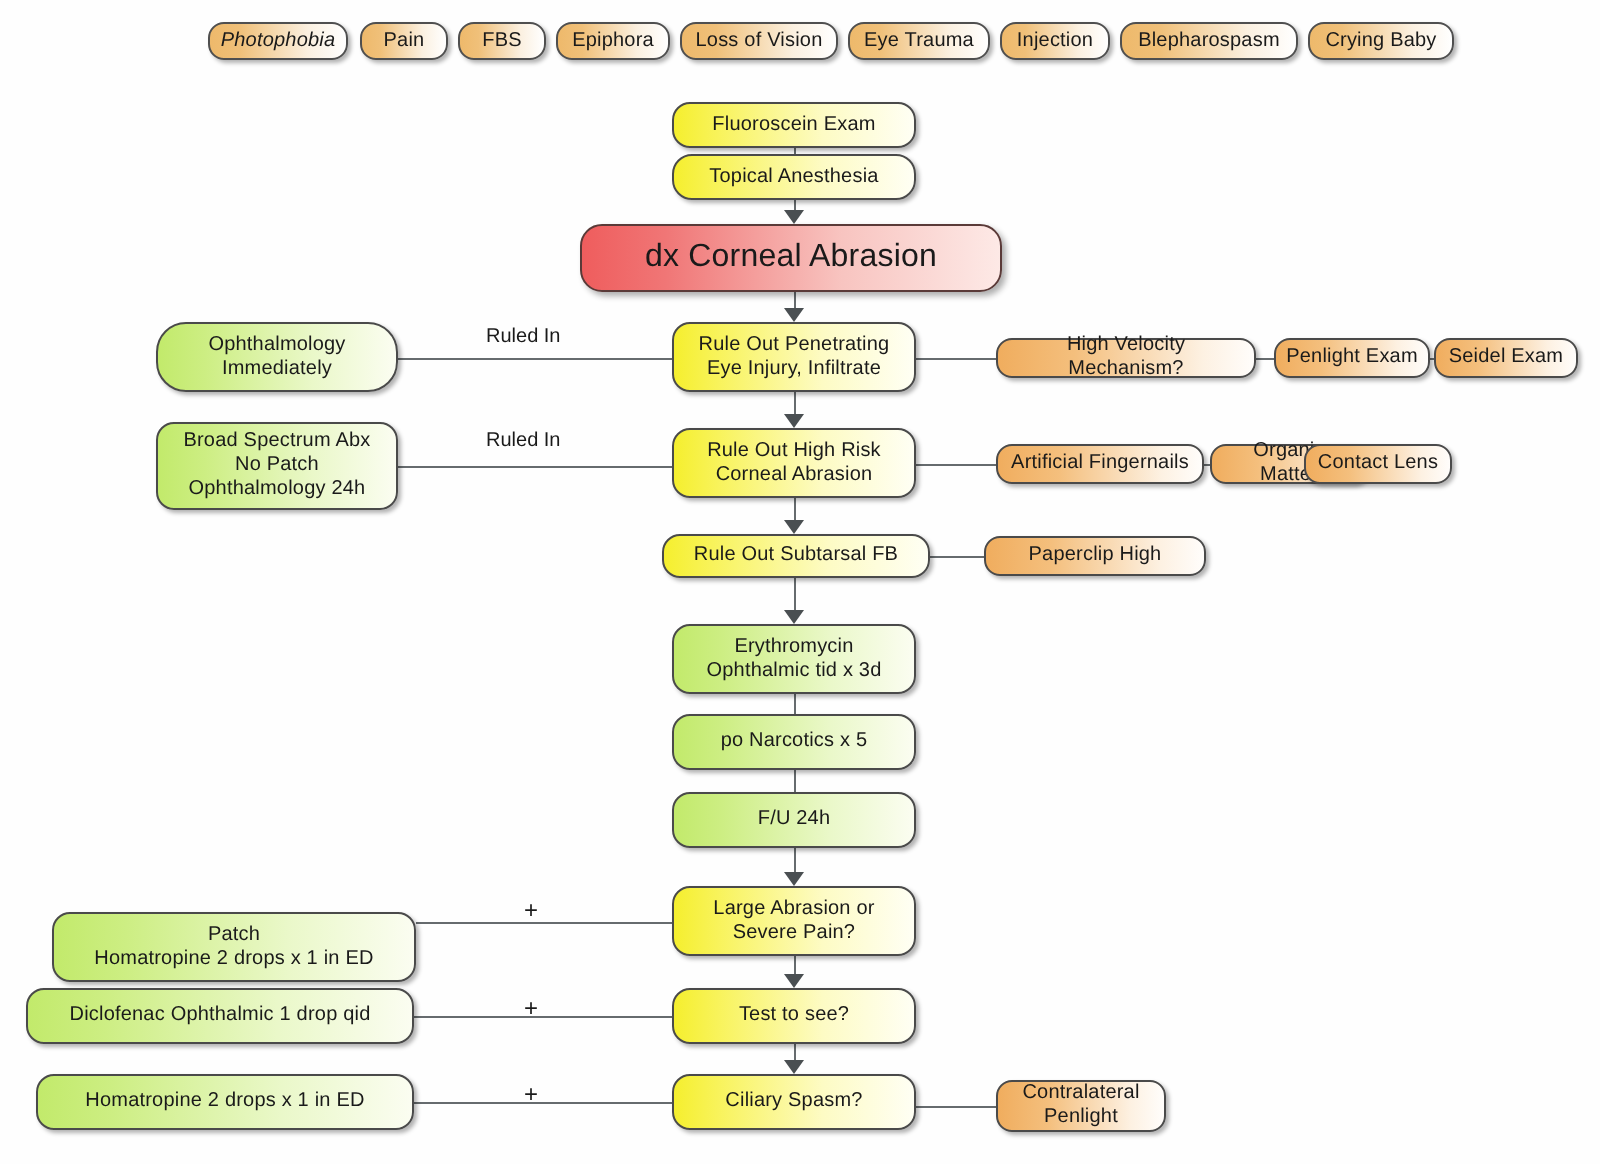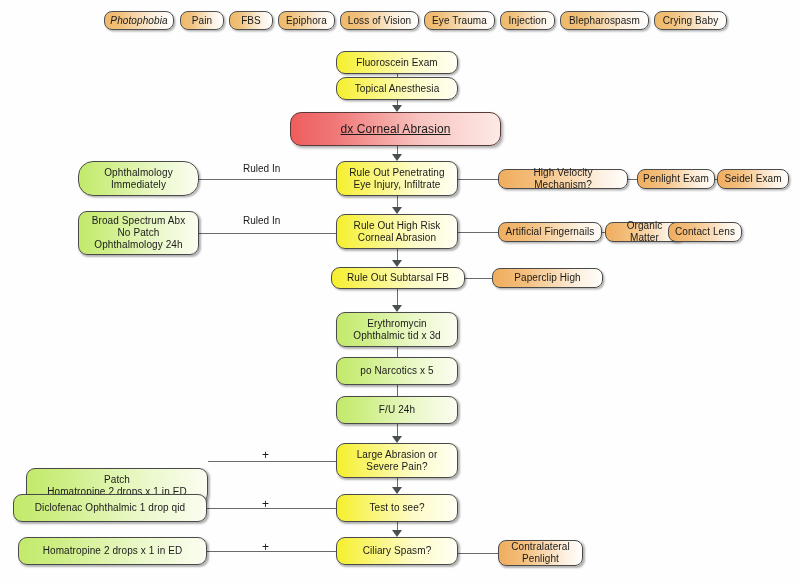--- a/index.html
+++ b/index.html
@@ -51,21 +51,21 @@
     border-color: #4a4a4a;
   }
   .pal-red {
     background: linear-gradient(to right, #ef5d5d 0%, #f07676 20%, #f8c4c0 62%, #fde9e6 100%);
     border-color: #5a3a38;
     border-radius: 11px;
     box-shadow: 2px 2px 3px rgba(0,0,0,0.32);
   }
   .sz-sm    { font-size: 10px; }
   .sz-md    { font-size: 10px; }
-  .sz-lg    { font-size: 12px; text-decoration: underline; }
+  .sz-lg    { font-size: 16px; }
 
   
   .conn {
     position: absolute;
     background: #666b6e;
   }
   .conn-v { width: 1.4px; }
   .conn-h { height: 1.4px; }
   .arrow {
     position: absolute;
@@ -155,28 +155,28 @@
       <div class="node pal-green sz-md" style="left: 336px; top: 396px; width: 122px; height: 28px;">F/U 24h</div>
       <div class="node pal-yellow sz-md" style="left: 336px; top: 443px; width: 122px; height: 35px;">Large Abrasion or
 Severe Pain?</div>
       <div class="node pal-yellow sz-md" style="left: 336px; top: 494px; width: 122px; height: 28px;">Test to see?</div>
       <div class="node pal-yellow sz-md" style="left: 336px; top: 537px; width: 122px; height: 28px;">Ciliary Spasm?</div>
       <div class="node pal-green sz-md" style="left: 78px; top: 161px; width: 121px; height: 35px; border-radius: 15px;">Ophthalmology
 Immediately</div>
       <div class="node pal-green sz-md" style="left: 78px; top: 211px; width: 121px; height: 44px;">Broad Spectrum Abx
 No Patch
 Ophthalmology 24h</div>
-      <div class="node pal-green sz-md" style="left: 26px; top: 468px; width: 182px; height: 35px;">Patch
+      <div class="node pal-green sz-md" style="left: 26px; top: 456px; width: 182px; height: 35px;">Patch
 Homatropine 2 drops x 1 in ED</div>
       <div class="node pal-green sz-md" style="left: 13px; top: 494px; width: 194px; height: 28px; text-align: right;">Diclofenac Ophthalmic 1 drop qid</div>
       <div class="node pal-green sz-md" style="left: 18px; top: 537px; width: 189px; height: 28px;">Homatropine 2 drops x 1 in ED</div>
       <div class="node pal-orange sz-sm" style="left: 498px; top: 169px; width: 130px; height: 20px;">High Velocity Mechanism?</div>
       <div class="node pal-orange sz-sm" style="left: 637px; top: 169px; width: 78px; height: 20px;">Penlight Exam</div>
       <div class="node pal-orange sz-sm" style="left: 717px; top: 169px; width: 72px; height: 20px;">Seidel Exam</div>
       <div class="node pal-orange sz-sm" style="left: 498px; top: 222px; width: 104px; height: 20px;">Artificial Fingernails</div>
       <div class="node pal-orange sz-sm" style="left: 605px; top: 222px; width: 79px; height: 20px;">Organic Matter</div>
-      <div class="node pal-orange sz-sm" style="left: 668px; top: 222px; width: 74px; height: 20px;">Contact Lens</div>
+      <div class="node pal-orange sz-sm" style="left: 652px; top: 222px; width: 74px; height: 20px;">Contact Lens</div>
       <div class="node pal-orange sz-sm" style="left: 492px; top: 268px; width: 111px; height: 20px;">Paperclip High</div>
       <div class="node pal-orange sz-md" style="left: 498px; top: 540px; width: 85px; height: 26px;">Contralateral
 Penlight</div>
     </div>
 
 </div>
 
 </body></html>

